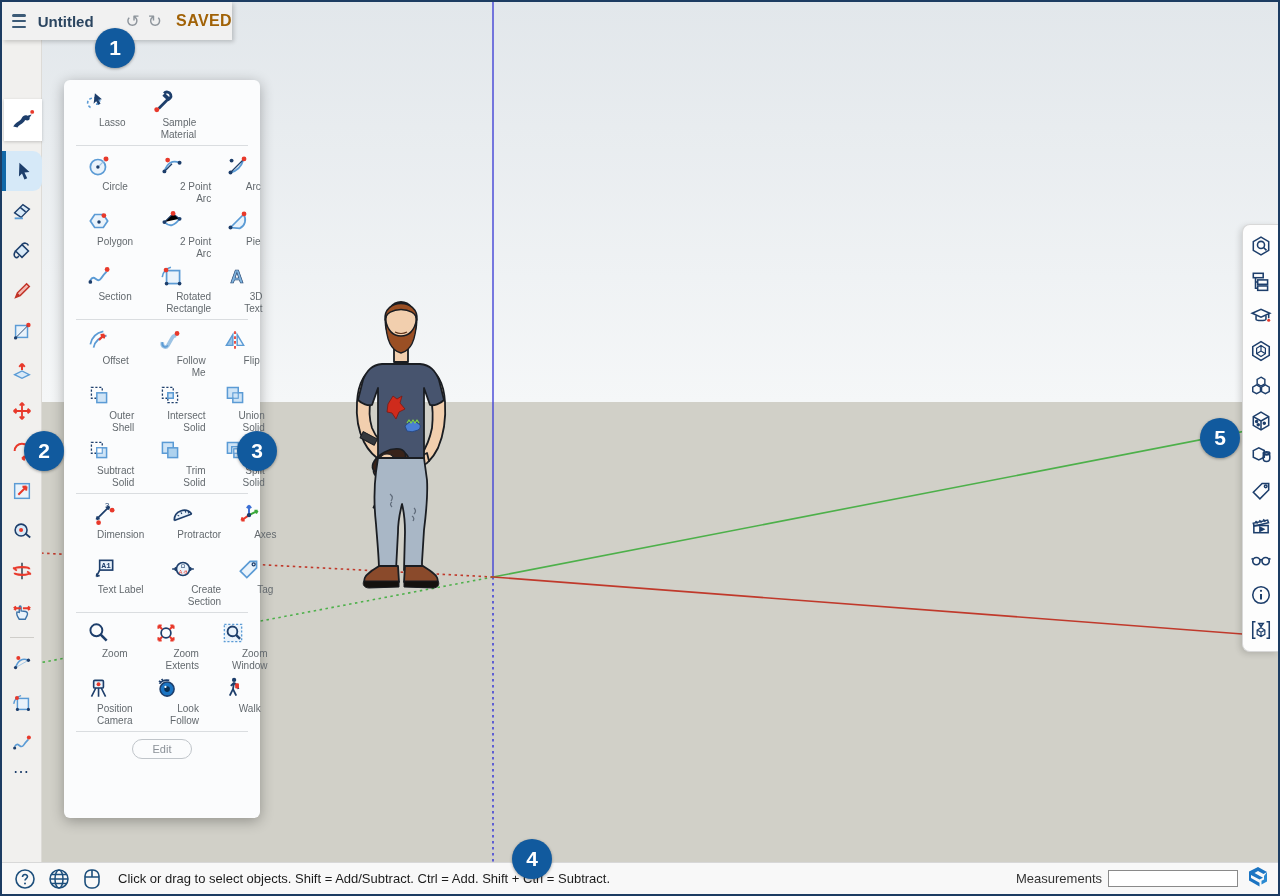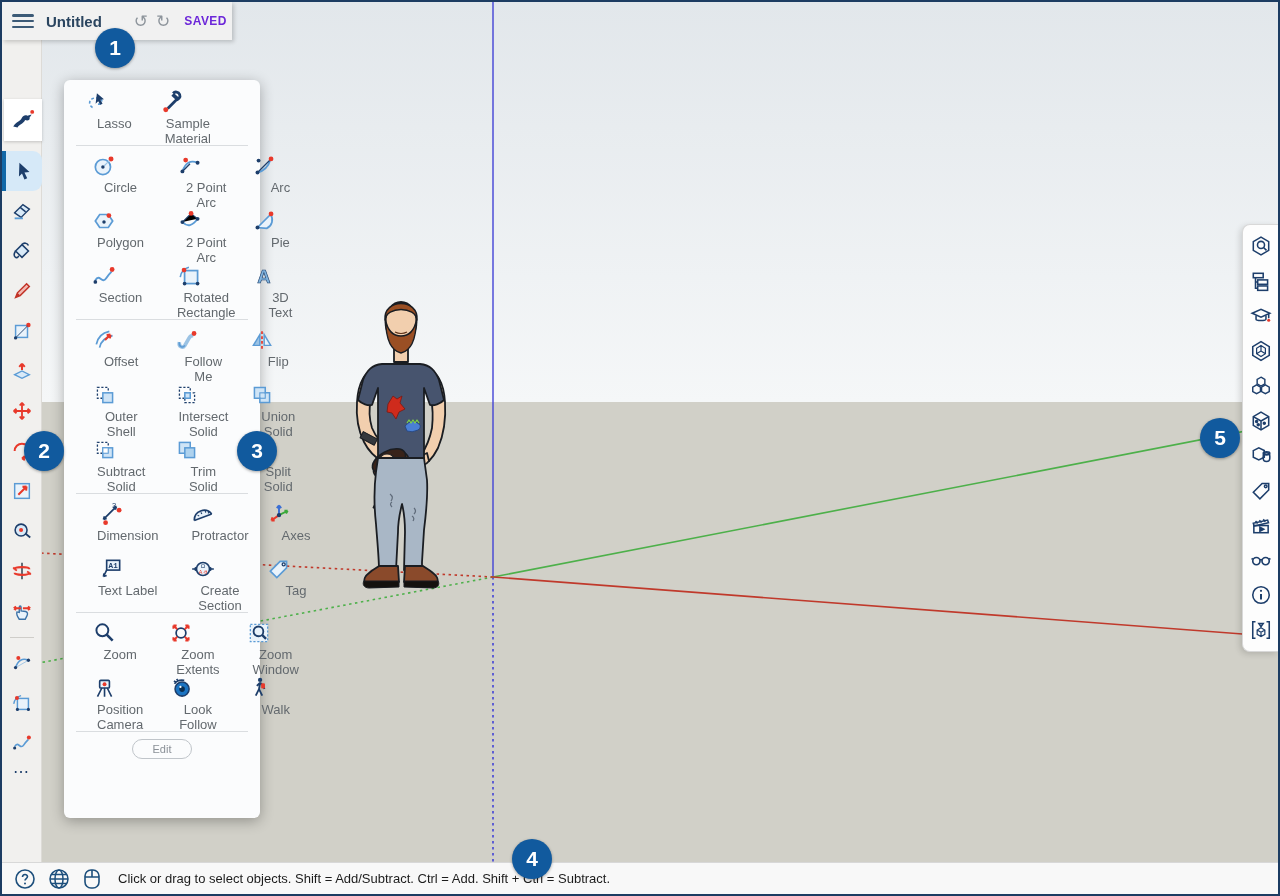--- a/index.html
+++ b/index.html
@@ -8,37 +8,37 @@
        font-family:"Liberation Sans",sans-serif;background:#e7ebee;}
   
   #canvas{position:absolute;inset:0;z-index:0;}
   
   #topbar{position:absolute;left:0;top:0;width:230px;height:38px;background:#f1f1f1;z-index:5;
           display:flex;align-items:center;box-shadow:2px 2px 4px rgba(0,0,0,.18);}
   .hamburger{width:22px;height:14px;margin:0 12px 0 10px;display:flex;flex-direction:column;justify-content:space-between;cursor:pointer;}
   .hamburger span{height:2.5px;background:#3c5a77;border-radius:2px;}
   #doc-title{font-size:15px;font-weight:bold;color:#2b4560;margin-right:28px;}
   .histbtn{font-size:17px;color:#8e959c;margin:0 4px;line-height:1;cursor:pointer;}
-  #saved{font-size:12px;font-weight:bold;color:#6d28d9;letter-spacing:.4px;margin-left:10px;}
+  #saved{font-size:16px;font-weight:bold;color:#a16207;letter-spacing:.4px;margin-left:10px;}
   
   #leftrail{position:absolute;left:0;top:38px;bottom:32px;width:40px;background:#f1f0ee;z-index:4;
             border-right:1px solid #dddbd7;}
   .railbtn{position:absolute;left:0;width:40px;height:40px;display:flex;align-items:center;justify-content:center;cursor:pointer;}
   .railbtn.active{background:#d6e9f8;border-left:4px solid #1268a8;border-radius:0 9px 9px 0;}
   .railtop{position:absolute;left:2px;top:59px;width:38px;height:42px;background:#fff;display:flex;
            align-items:center;justify-content:center;box-shadow:0 1px 3px rgba(0,0,0,.2);cursor:pointer;}
   .raildiv{position:absolute;left:8px;width:24px;height:1px;background:#cfcdc9;}
   .railmore{position:absolute;left:0;width:40px;text-align:center;color:#1d3e6b;font-size:16px;letter-spacing:2px;cursor:pointer;}
   
   #palette{position:absolute;left:62px;top:78px;width:196px;height:738px;background:#fbfcfd;z-index:3;
            border-radius:6px;box-shadow:0 3px 14px rgba(0,0,0,.30);padding:6px 0 4px 0;}
   .pgrid{display:grid;grid-template-columns:repeat(3,1fr);}
   .pcell{height:55px;display:flex;flex-direction:column;align-items:center;justify-content:flex-start;cursor:pointer;padding-top:3px;}
   .pcell svg{flex:0 0 auto;}
-  .plabel{font-size:13px;color:#63696e;text-align:center;line-height:1.15;margin-top:2px;max-width:62px;margin-left:33px;}
+  .plabel{font-size:10px;color:#63696e;text-align:right;line-height:1.15;margin-top:2px;max-width:62px;margin-left:33px;}
   .pdiv{height:1px;background:#dadde0;margin:4px 12px;}
   #editbtn{display:block;margin:7px auto 0 auto;padding:3px 20px;font-size:11px;color:#8a9097;
            background:transparent;border:1px solid #c0c5ca;border-radius:11px;cursor:pointer;font-family:inherit;}
   
   #rightrail{position:absolute;right:0;top:222px;width:36px;height:428px;background:#fdfdfd;z-index:3;
              border:1px solid #d8d8d8;border-right:none;border-radius:8px 0 0 8px;
              box-shadow:-2px 2px 6px rgba(0,0,0,.15);display:flex;flex-direction:column;
              align-items:center;justify-content:space-around;padding:4px 0;}
   .rricon{width:26px;height:26px;display:flex;align-items:center;justify-content:center;cursor:pointer;}
   
@@ -644,20 +644,30 @@
           <path d="M2 11 H20 M3.2 6.5 H18.8 M3.2 15.5 H18.8"></path>
         </svg>
     </div>
     <div class="sbicon">
       <svg width="20" height="22" viewBox="0 0 20 22" fill="none" stroke="#1d4f7c" stroke-width="1.6">
           <rect x="3" y="2" width="14" height="18" rx="6"></rect>
           <path d="M10 2 V9 M3 9 H17"></path>
         </svg>
     </div>
     <div id="hinttext">Click or drag to select objects. Shift = Add/Subtract. Ctrl = Add. Shift + Ctrl = Subtract.</div>
+    <div id="measure-wrap">
+      <span id="measure-label">Measurements</span>
+      <input id="measure-input" type="text" value="" style="">
+      <span id="sulogo">
+        <svg width="24" height="24" viewBox="0 0 24 24">
+          <path d="M12 2 L21 7 L17.5 9 L12 6 L8.5 8 L17 12.7 L13.5 14.6 L5 10 V13 L13.5 17.7 V21.5 L3 15.5 V6.5 Z" fill="#1b74c2"></path>
+          <path d="M21 7 V16.5 L15.5 19.6 V15.8 L18 14.4 V11 Z" fill="#2a8ad2"></path>
+        </svg>
+      </span>
+    </div>
   </div>
 
   <div class="callout" style="left:93px;top:26px">1</div>
   <div class="callout" style="left:22px;top:429px">2</div>
   <div class="callout" style="left:235px;top:429px">3</div>
   <div class="callout" style="left:510px;top:837px">4</div>
   <div class="callout" style="left:1198px;top:416px">5</div>
 
 </div>
 

